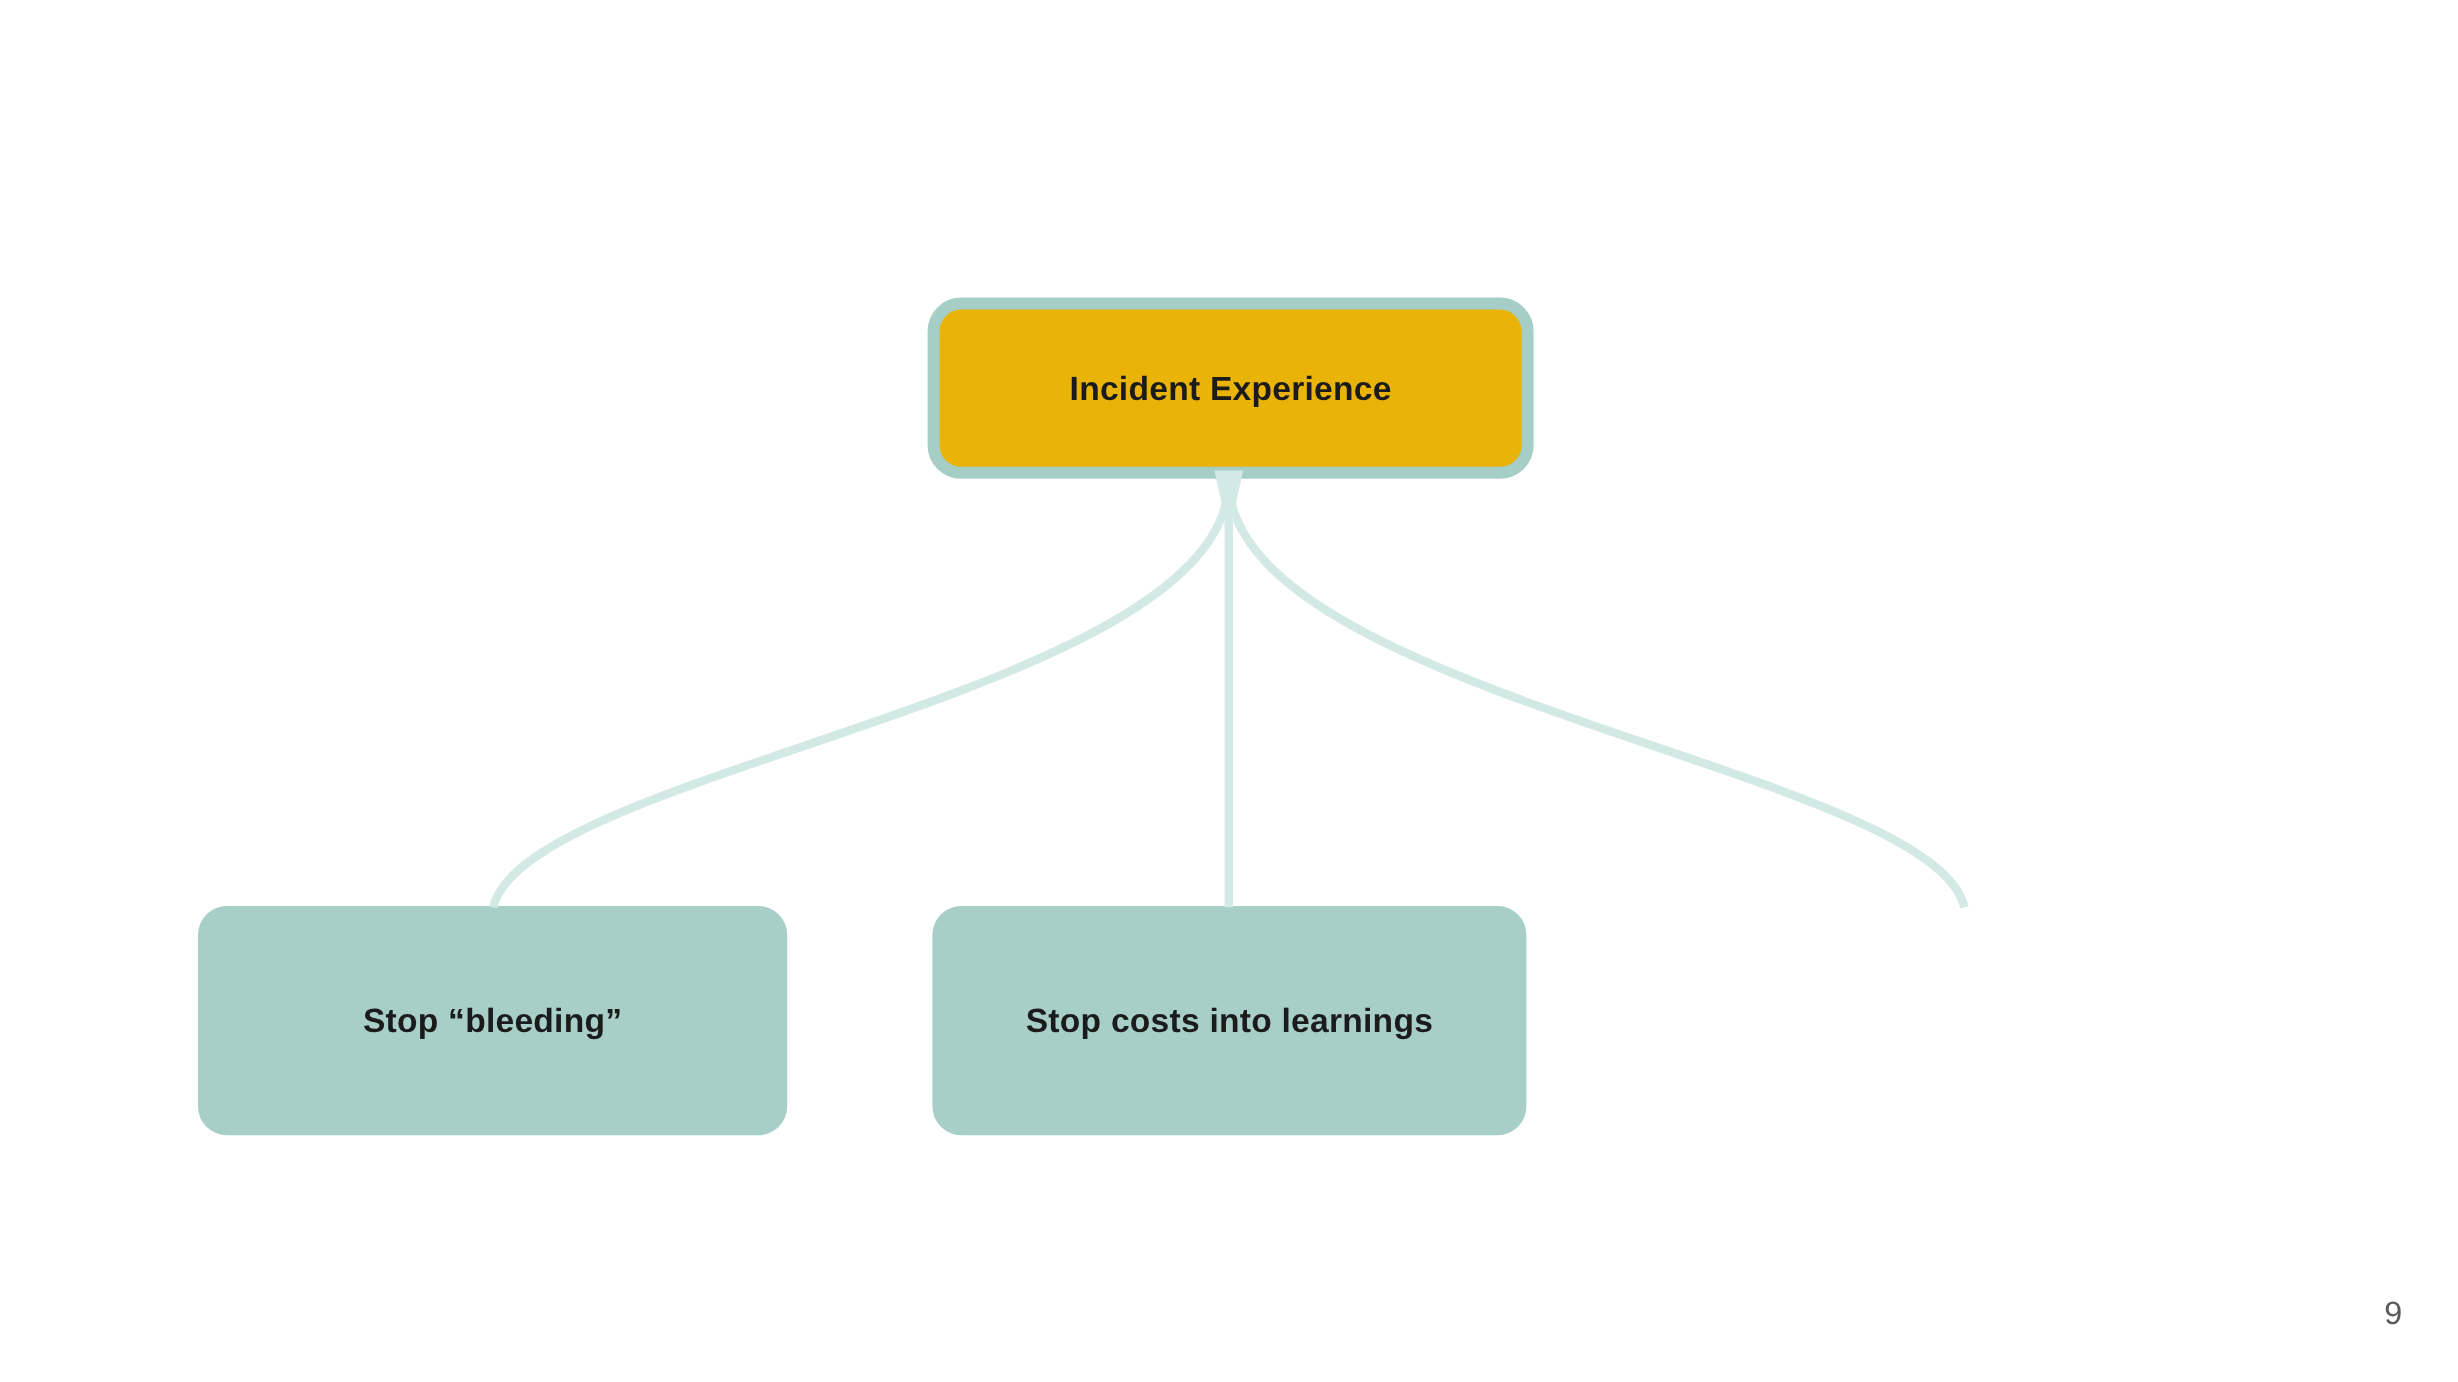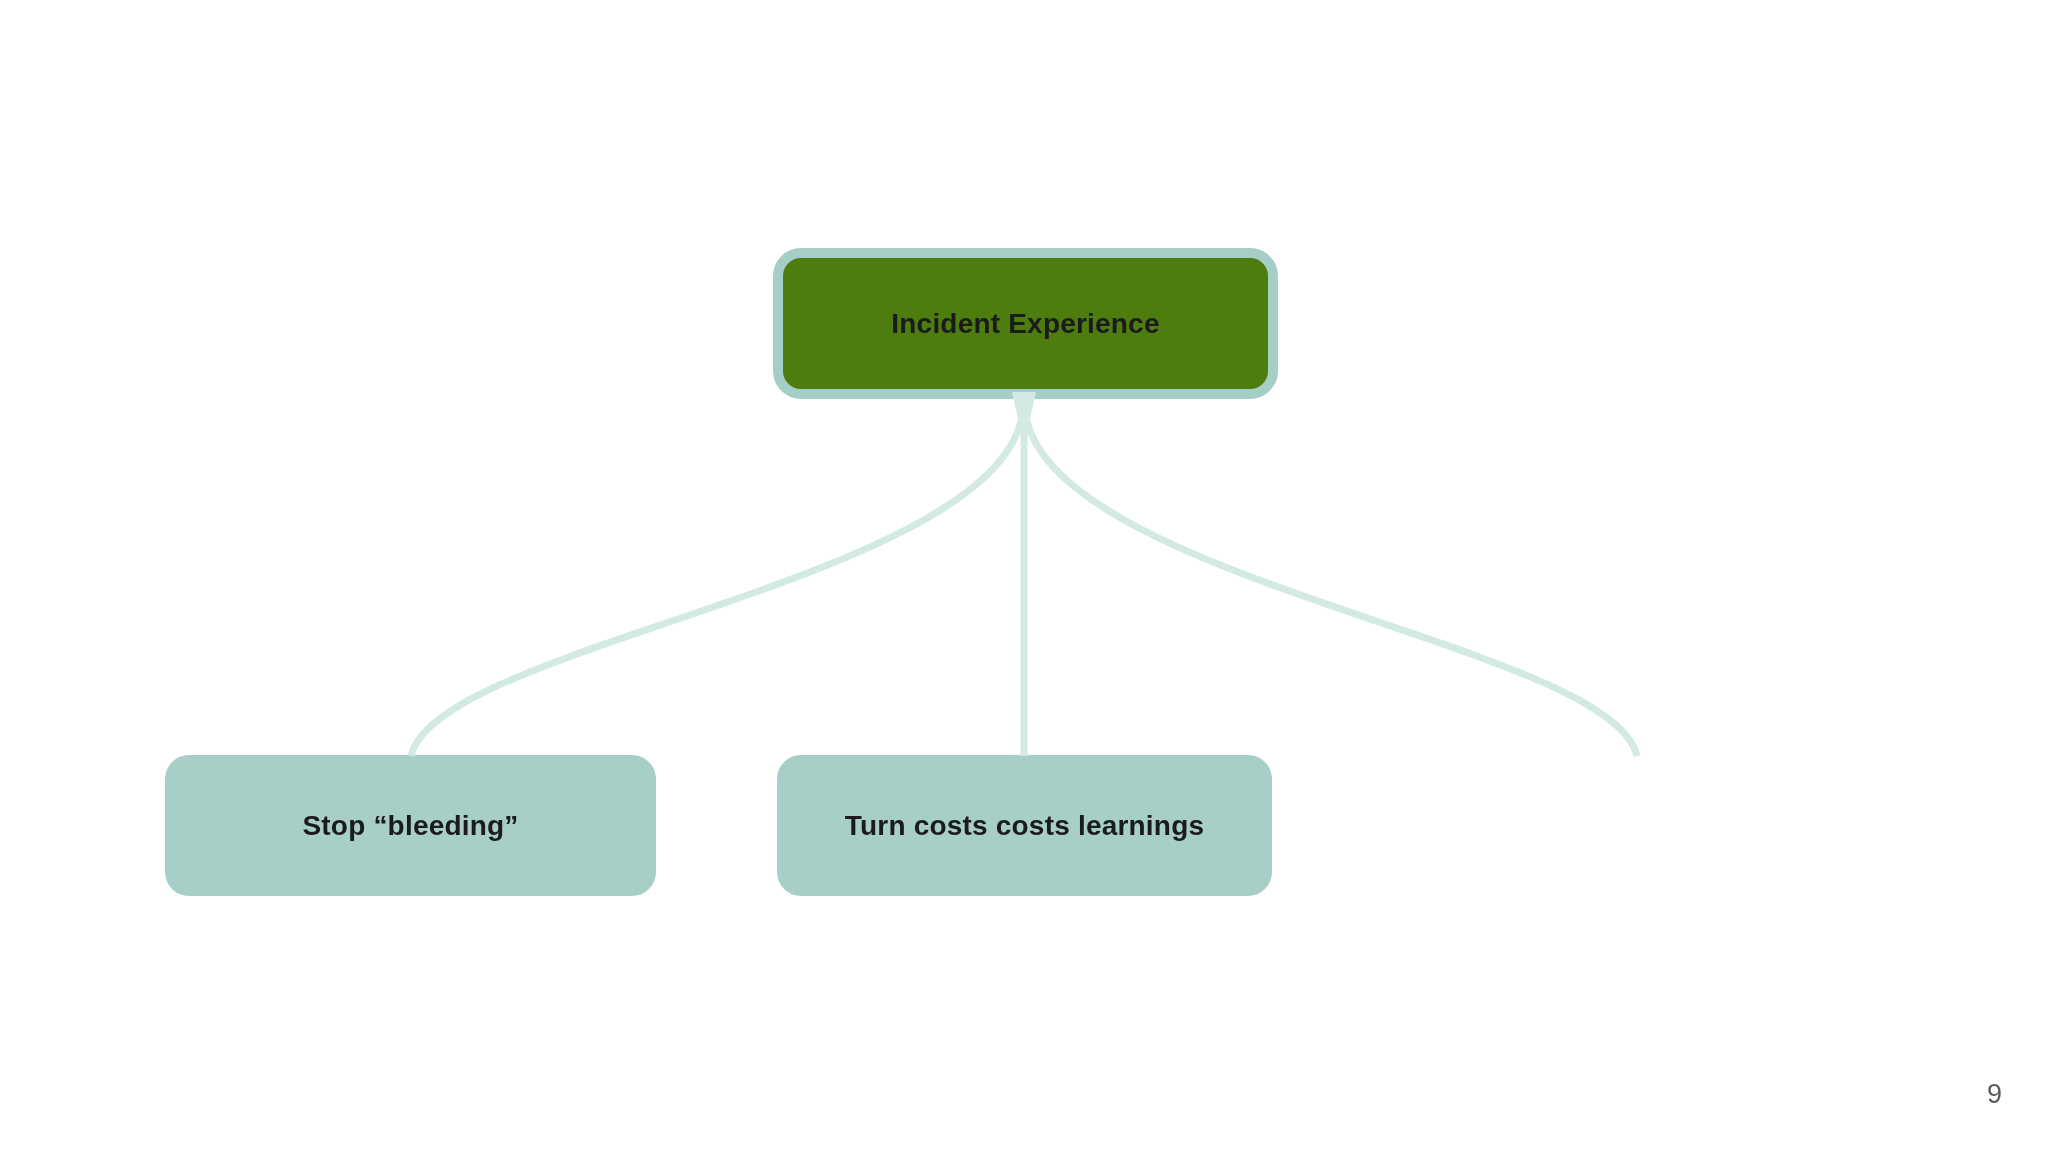--- a/index.html
+++ b/index.html
@@ -42,27 +42,27 @@
     color: var(--text, #1b1b1b);
     font-weight: 700;
     font-size: 28px;
     letter-spacing: 0.2px;
   }
   .node-root {
     left: 773px;
     top: 248px;
     width: 505px;
     height: 151px;
-    background: #4d7c0f;
+    background: #eab308;
     border: 10px solid var(--node-stroke, #a5cec6);
     border-radius: 28px;
   }
   .node-child {
     top: 755px;
-    height: 141px;
+    height: 191px;
     background: var(--node-fill, #a7cfc7);
     border-radius: 24px;
   }
   .node-child-1 { left: 165px;  width: 491px; }
   .node-child-2 { left: 777px;  width: 495px; }
   .node-child-3 { left: 1393px; width: 492px; }
   .page-number {
     position: absolute;
     right: 46px;
     bottom: 42px;
@@ -78,21 +78,21 @@
 
   <div class="node node-root">
     <span>Incident Experience</span>
   </div>
 
   <div class="node node-child node-child-1">
     <span>Stop “bleeding”</span>
   </div>
 
   <div class="node node-child node-child-2">
-    <span>Turn costs costs learnings</span>
+    <span>Stop costs into learnings</span>
   </div>
 
 
   <svg class="connectors" viewBox="0 0 2048 1152" xmlns="http://www.w3.org/2000/svg">
     <polygon class="conn-fill" points="1012,392 1036,392 1024,446"></polygon>
     <path class="conn-stroke" d="M 1024 400 C 1024 580, 438 640, 411 756"></path>
     <path class="conn-stroke" d="M 1024 400 L 1024 756"></path>
     <path class="conn-stroke" d="M 1024 400 C 1024 580, 1610 640, 1637 756"></path>
   </svg>
 

